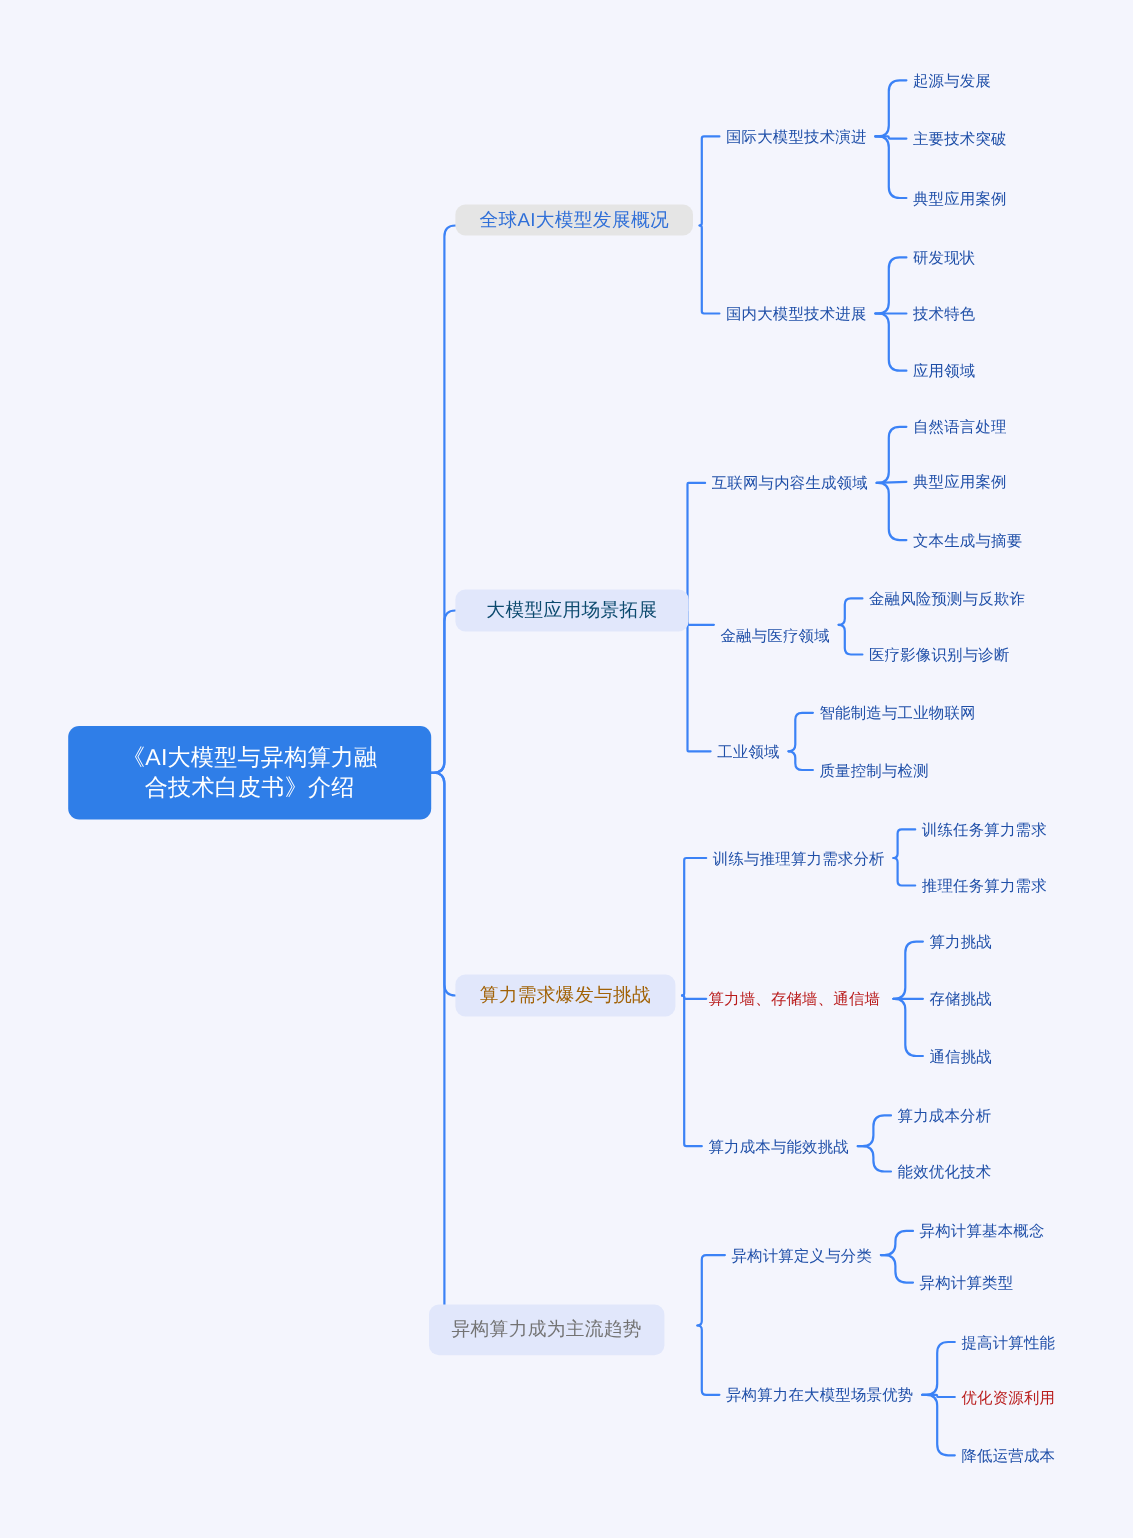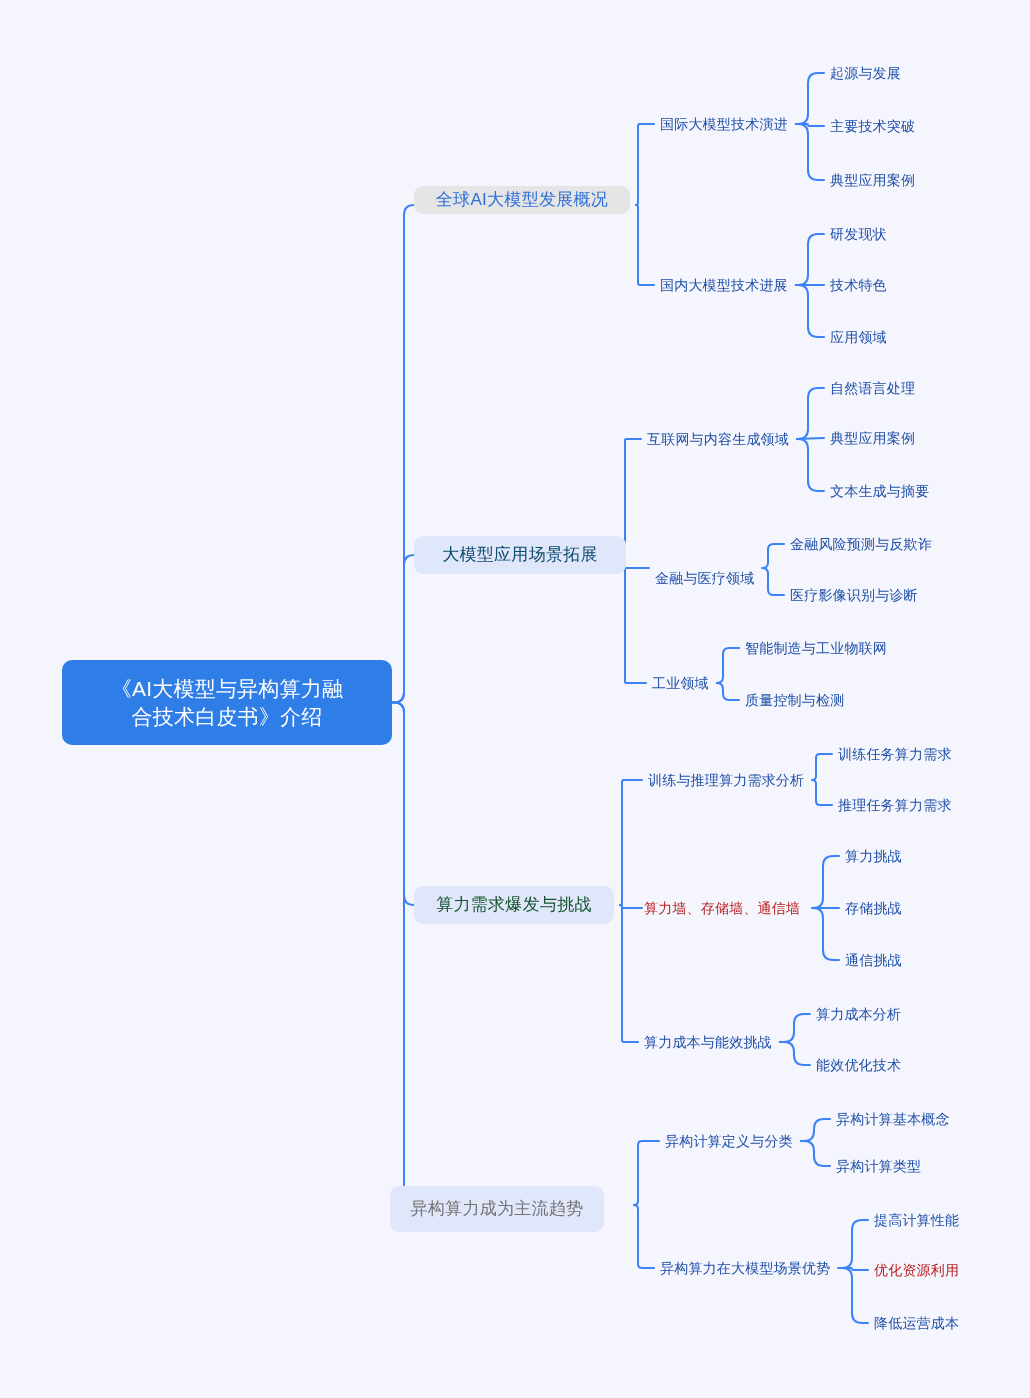--- a/index.html
+++ b/index.html
@@ -138,21 +138,21 @@
       <div class="node node-l3" style="left: 647px; top: 428px; height: 22px; color: rgb(31, 79, 168);">互联网与内容生成领域</div>
       <div class="node node-l4" style="left: 830px; top: 377px; height: 22px; color: rgb(31, 79, 168);">自然语言处理</div>
       <div class="node node-l4" style="left: 830px; top: 427px; height: 22px; color: rgb(31, 79, 168);">典型应用案例</div>
       <div class="node node-l4" style="left: 830px; top: 480px; height: 22px; color: rgb(31, 79, 168);">文本生成与摘要</div>
       <div class="node node-l3" style="left: 655px; top: 557px; height: 22px; color: rgb(31, 79, 168); margin-top: 10px;">金融与医疗领域</div>
       <div class="node node-l4" style="left: 790px; top: 533px; height: 22px; color: rgb(31, 79, 168);">金融风险预测与反欺诈</div>
       <div class="node node-l4" style="left: 790px; top: 584px; height: 22px; color: rgb(31, 79, 168);">医疗影像识别与诊断</div>
       <div class="node node-l3" style="left: 652px; top: 672px; height: 22px; color: rgb(31, 79, 168);">工业领域</div>
       <div class="node node-l4" style="left: 745px; top: 637px; height: 22px; color: rgb(31, 79, 168);">智能制造与工业物联网</div>
       <div class="node node-l4" style="left: 745px; top: 689px; height: 22px; color: rgb(31, 79, 168);">质量控制与检测</div>
-      <div class="node node-l2" style="left: 414px; top: 886px; width: 200px; height: 38px; background: rgb(225, 231, 251); color: #14532d;">算力需求爆发与挑战</div>
+      <div class="node node-l2" style="left: 414px; top: 886px; width: 200px; height: 38px; background: rgb(225, 231, 251); color: #a16207;">算力需求爆发与挑战</div>
       <div class="node node-l3" style="left: 648px; top: 769px; height: 22px; color: rgb(31, 79, 168);">训练与推理算力需求分析</div>
       <div class="node node-l4" style="left: 838px; top: 743px; height: 22px; color: rgb(31, 79, 168);">训练任务算力需求</div>
       <div class="node node-l4" style="left: 838px; top: 794px; height: 22px; color: rgb(31, 79, 168);">推理任务算力需求</div>
       <div class="node node-l3" style="left: 644px; top: 897px; height: 22px; color: #b91c1c; text-align: center;">算力墙、存储墙、通信墙</div>
       <div class="node node-l4" style="left: 845px; top: 845px; height: 22px; color: rgb(31, 79, 168);">算力挑战</div>
       <div class="node node-l4" style="left: 845px; top: 897px; height: 22px; color: rgb(31, 79, 168);">存储挑战</div>
       <div class="node node-l4" style="left: 845px; top: 949px; height: 22px; color: rgb(31, 79, 168);">通信挑战</div>
       <div class="node node-l3" style="left: 644px; top: 1031px; height: 22px; color: rgb(31, 79, 168);">算力成本与能效挑战</div>
       <div class="node node-l4" style="left: 816px; top: 1003px; height: 22px; color: rgb(31, 79, 168);">算力成本分析</div>
       <div class="node node-l4" style="left: 816px; top: 1054px; height: 22px; color: rgb(31, 79, 168);">能效优化技术</div>

